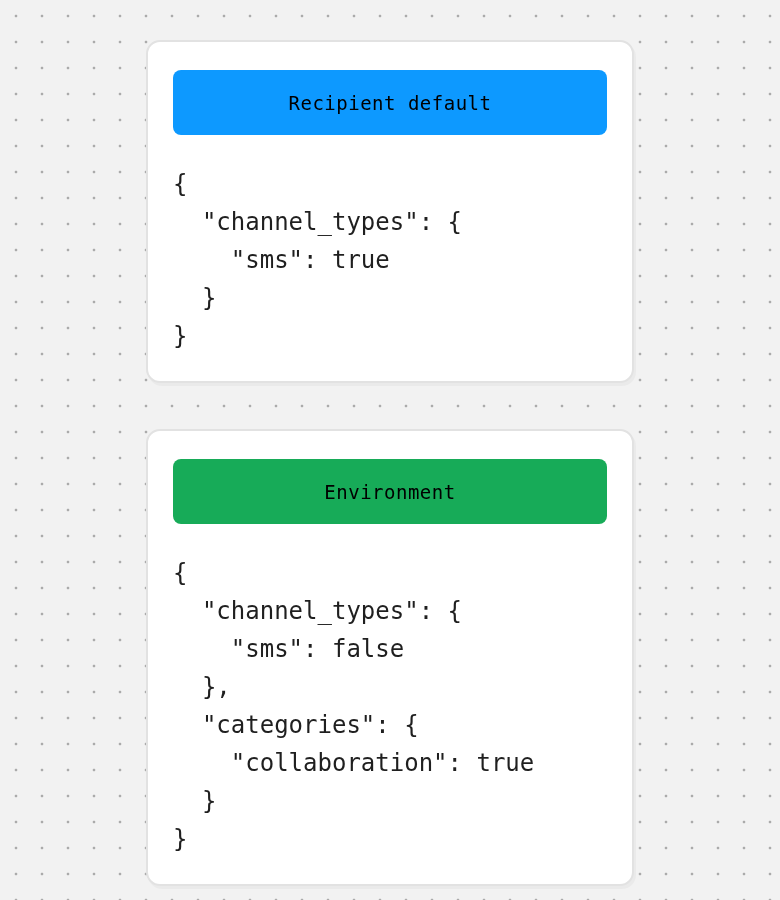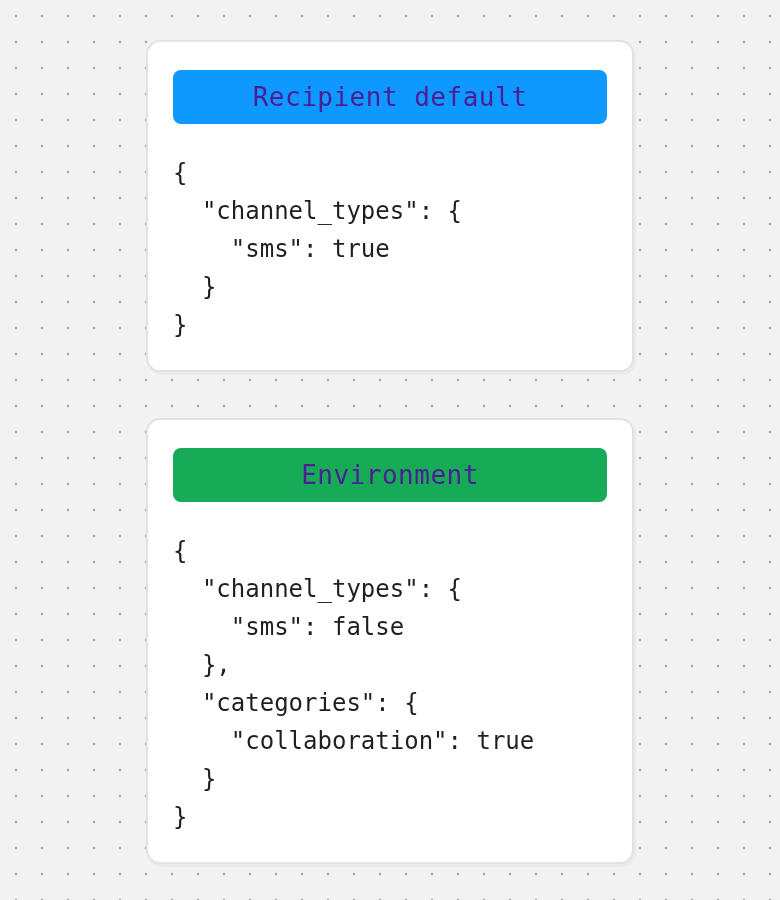--- a/index.html
+++ b/index.html
@@ -25,27 +25,27 @@
   }
   .card {
     width: 488px;
     background: #ffffff;
     border: 2px solid #e2e2e2;
     border-radius: 14px;
     padding: 28px 25px 26px 25px;
     box-shadow: 2px 3px 0 rgba(0,0,0,0.03);
   }
   .card-header {
-    height: 54px;
+    height: 65px;
     border-radius: 8px;
     display: flex;
     align-items: center;
     justify-content: center;
-    color: #4c1d95;
-    font-size: 26px;
+    color: #000000;
+    font-size: 19px;
     letter-spacing: 0.5px;
     font-weight: 500;
   }
   .code {
     margin: 30px 0 0 0;
     font-size: 24px;
     line-height: 38px;
     color: #1f1f1f;
     font-weight: 500;
   }

